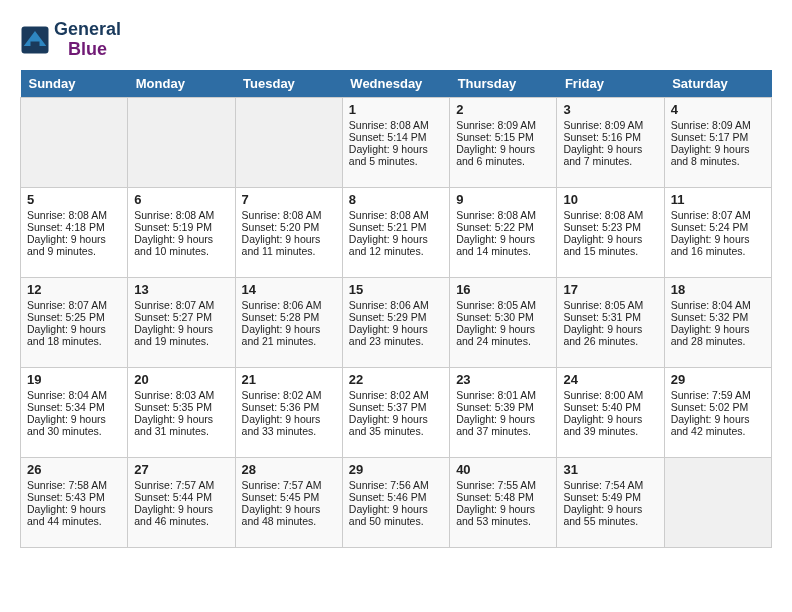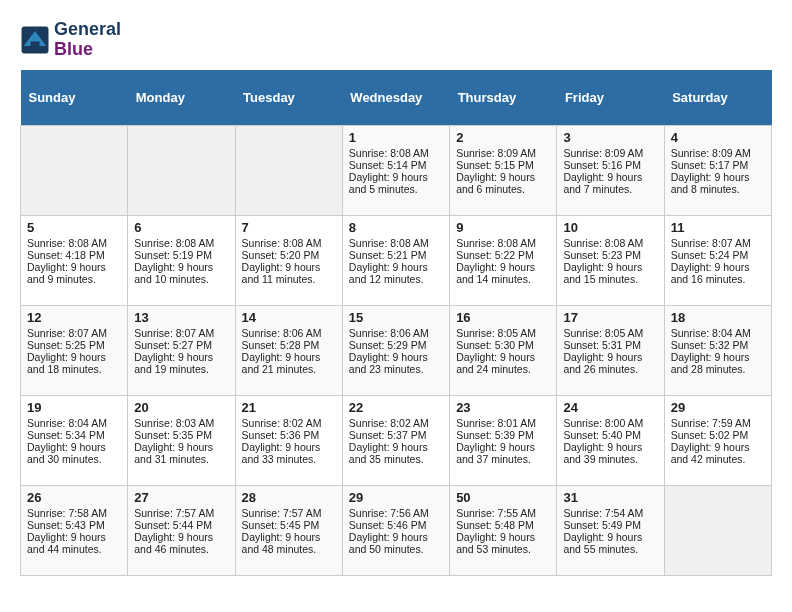--- a/index.html
+++ b/index.html
@@ -12,20 +12,21 @@
     }
     .header {
       display: flex;
       justify-content: space-between;
       align-items: flex-start;
       margin-bottom: 10px;
     }
     .logo {
       display: flex;
       align-items: center;
+      text-align: center;
     }
     .logo-text {
       font-size: 18px;
       font-weight: bold;
       color: #1a3a5c;
       line-height: 1.1;
     }
     .logo-text span {
       color: #701a75;
     }
@@ -48,21 +49,21 @@
     }
     table {
       width: 100%;
       border-collapse: collapse;
       table-layout: fixed;
     }
     thead tr th {
       background-color: #2e6da4;
       color: #fff;
       text-align: left;
-      padding: 20px 8px;
+      padding: 6px 8px;
       font-size: 13px;
       font-weight: bold;
     }
     tbody tr td {
       border: 1px solid #ccc;
       vertical-align: top;
       padding: 4px 6px;
       font-size: 10.5px;
       color: #222;
       height: 90px;
@@ -238,21 +239,21 @@
         <span>Sunset: 5:44 PM</span><br>
         <span>Daylight: 9 hours and 46 minutes.</span></td>
         <td><span class="day-num">28</span>
         <span>Sunrise: 7:57 AM</span><br>
         <span>Sunset: 5:45 PM</span><br>
         <span>Daylight: 9 hours and 48 minutes.</span></td>
         <td><span class="day-num">29</span>
         <span>Sunrise: 7:56 AM</span><br>
         <span>Sunset: 5:46 PM</span><br>
         <span>Daylight: 9 hours and 50 minutes.</span></td>
-        <td><span class="day-num">50</span>
+        <td><span class="day-num">40</span>
         <span>Sunrise: 7:55 AM</span><br>
         <span>Sunset: 5:48 PM</span><br>
         <span>Daylight: 9 hours and 53 minutes.</span></td>
         <td><span class="day-num">31</span>
         <span>Sunrise: 7:54 AM</span><br>
         <span>Sunset: 5:49 PM</span><br>
         <span>Daylight: 9 hours and 55 minutes.</span></td>
         <td class="cell-empty"></td>
       </tr>
     </tbody>

